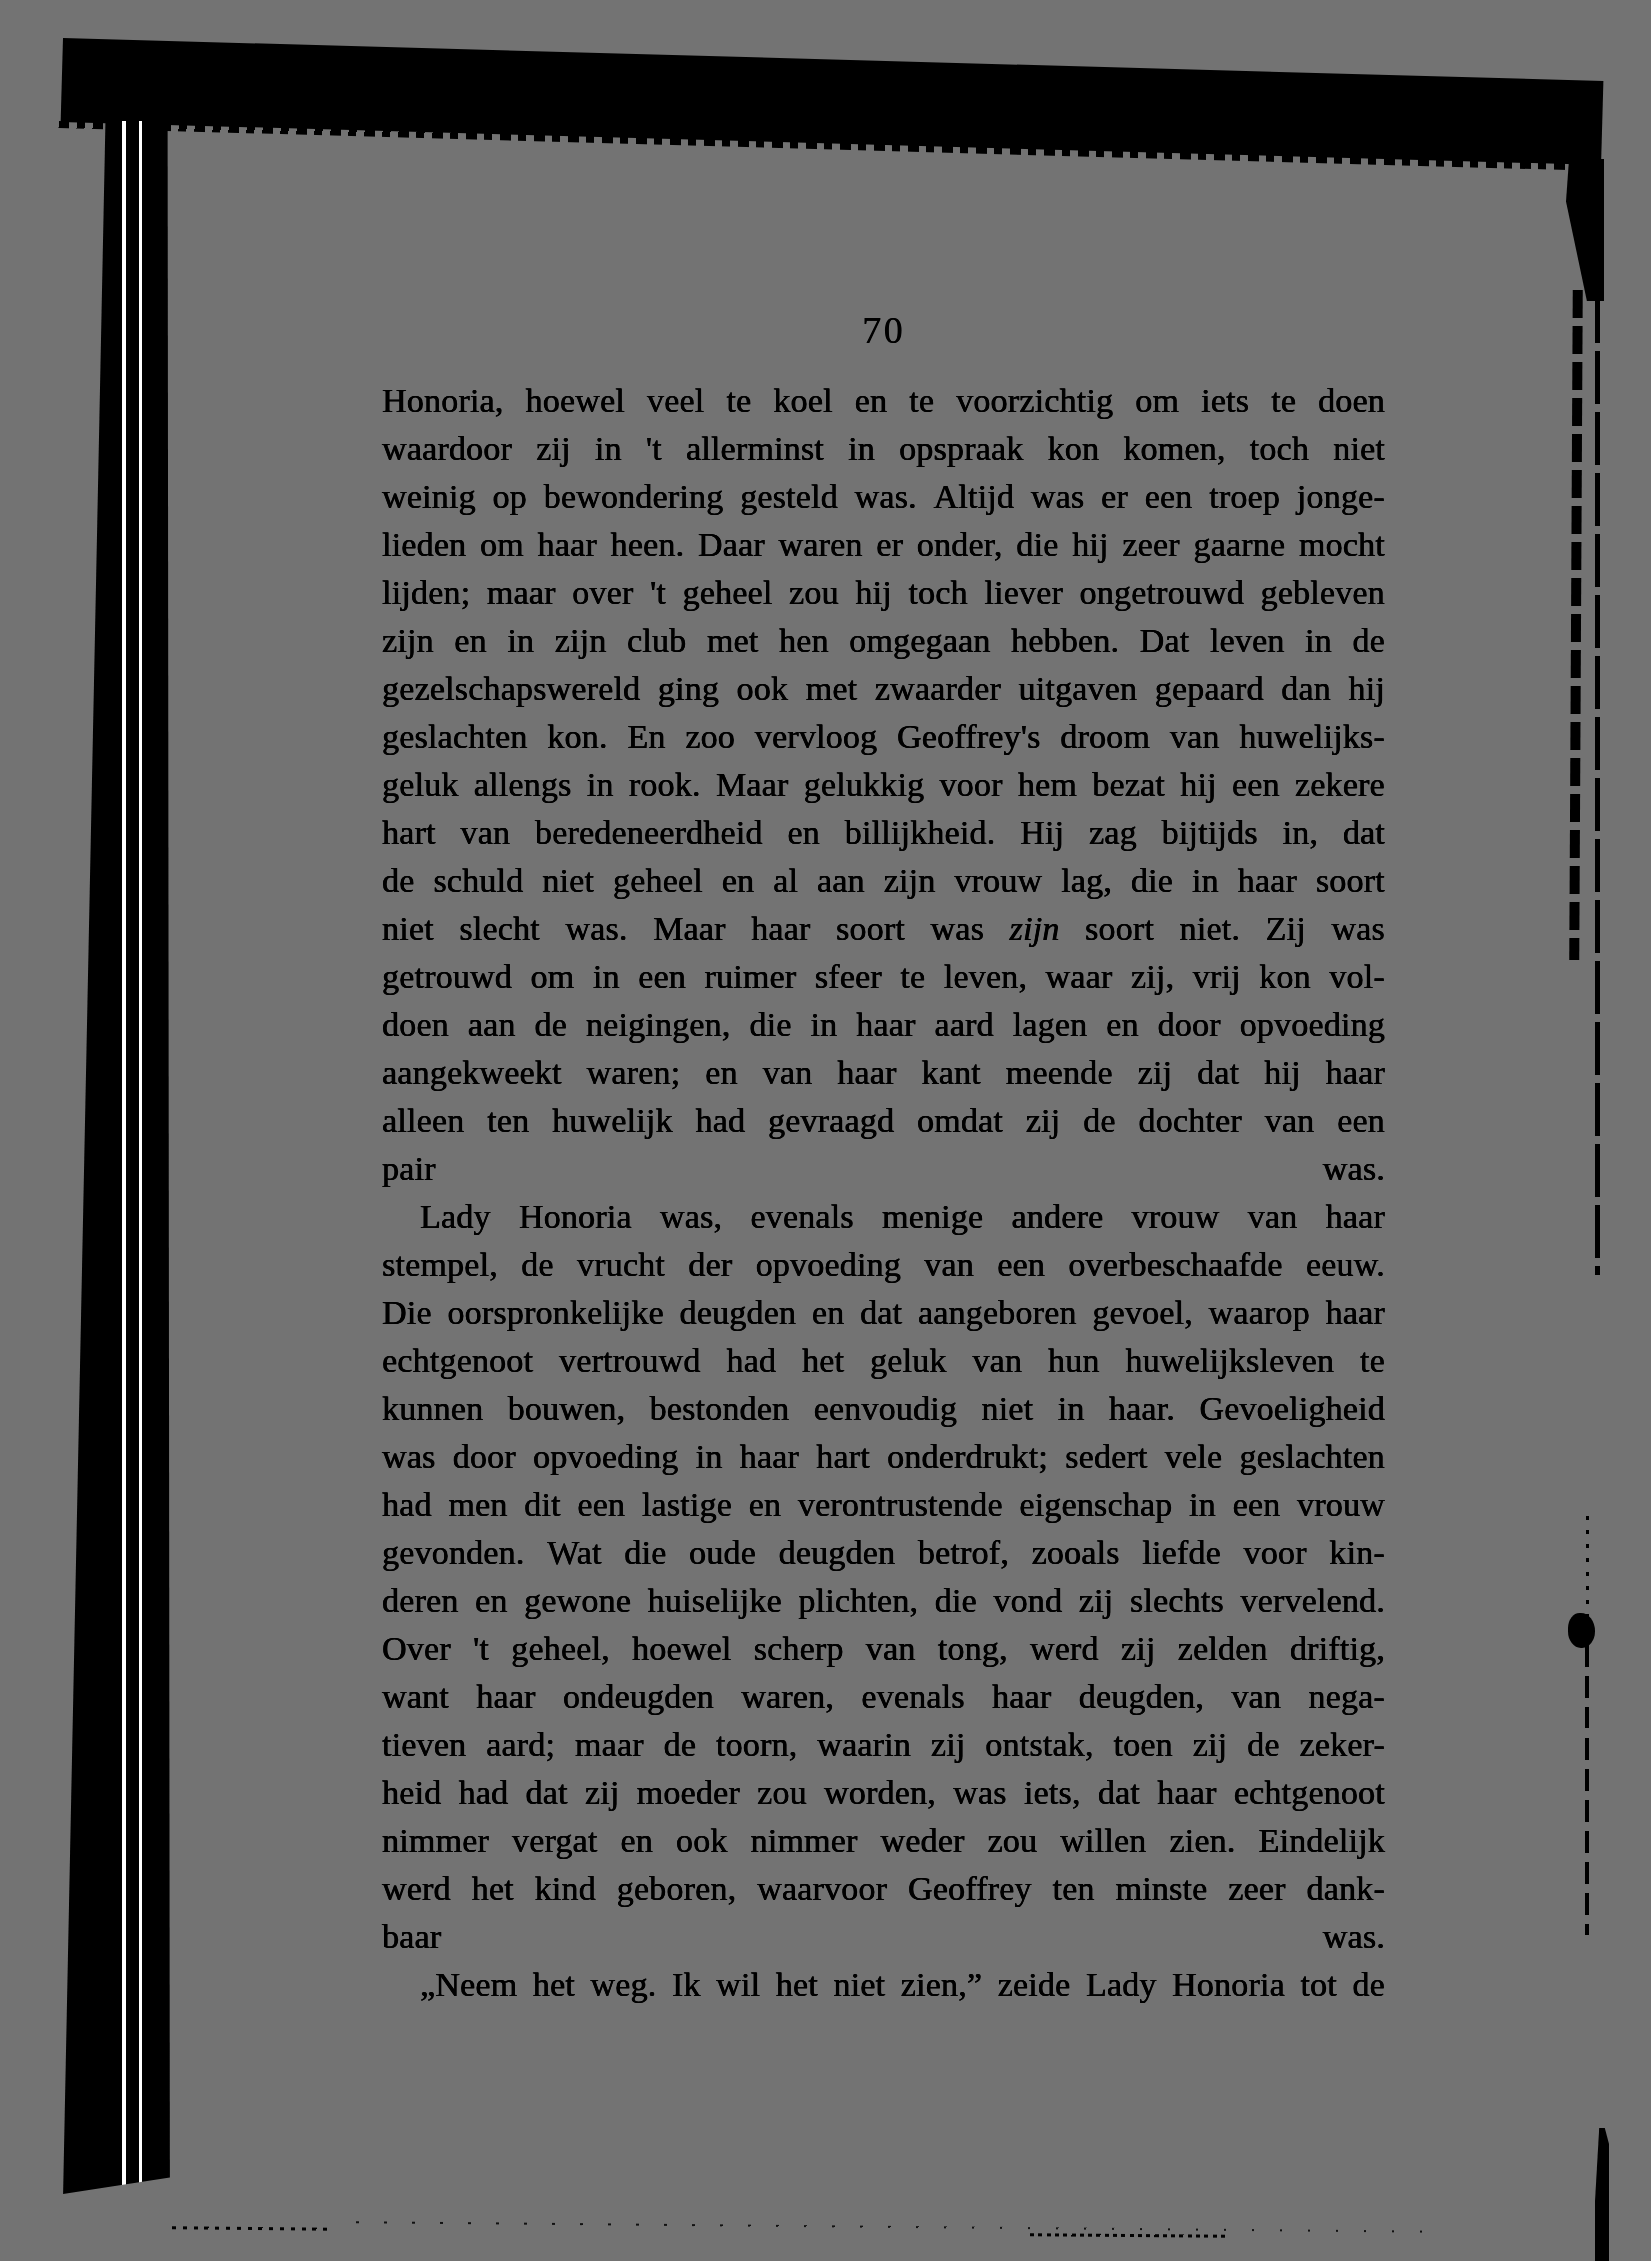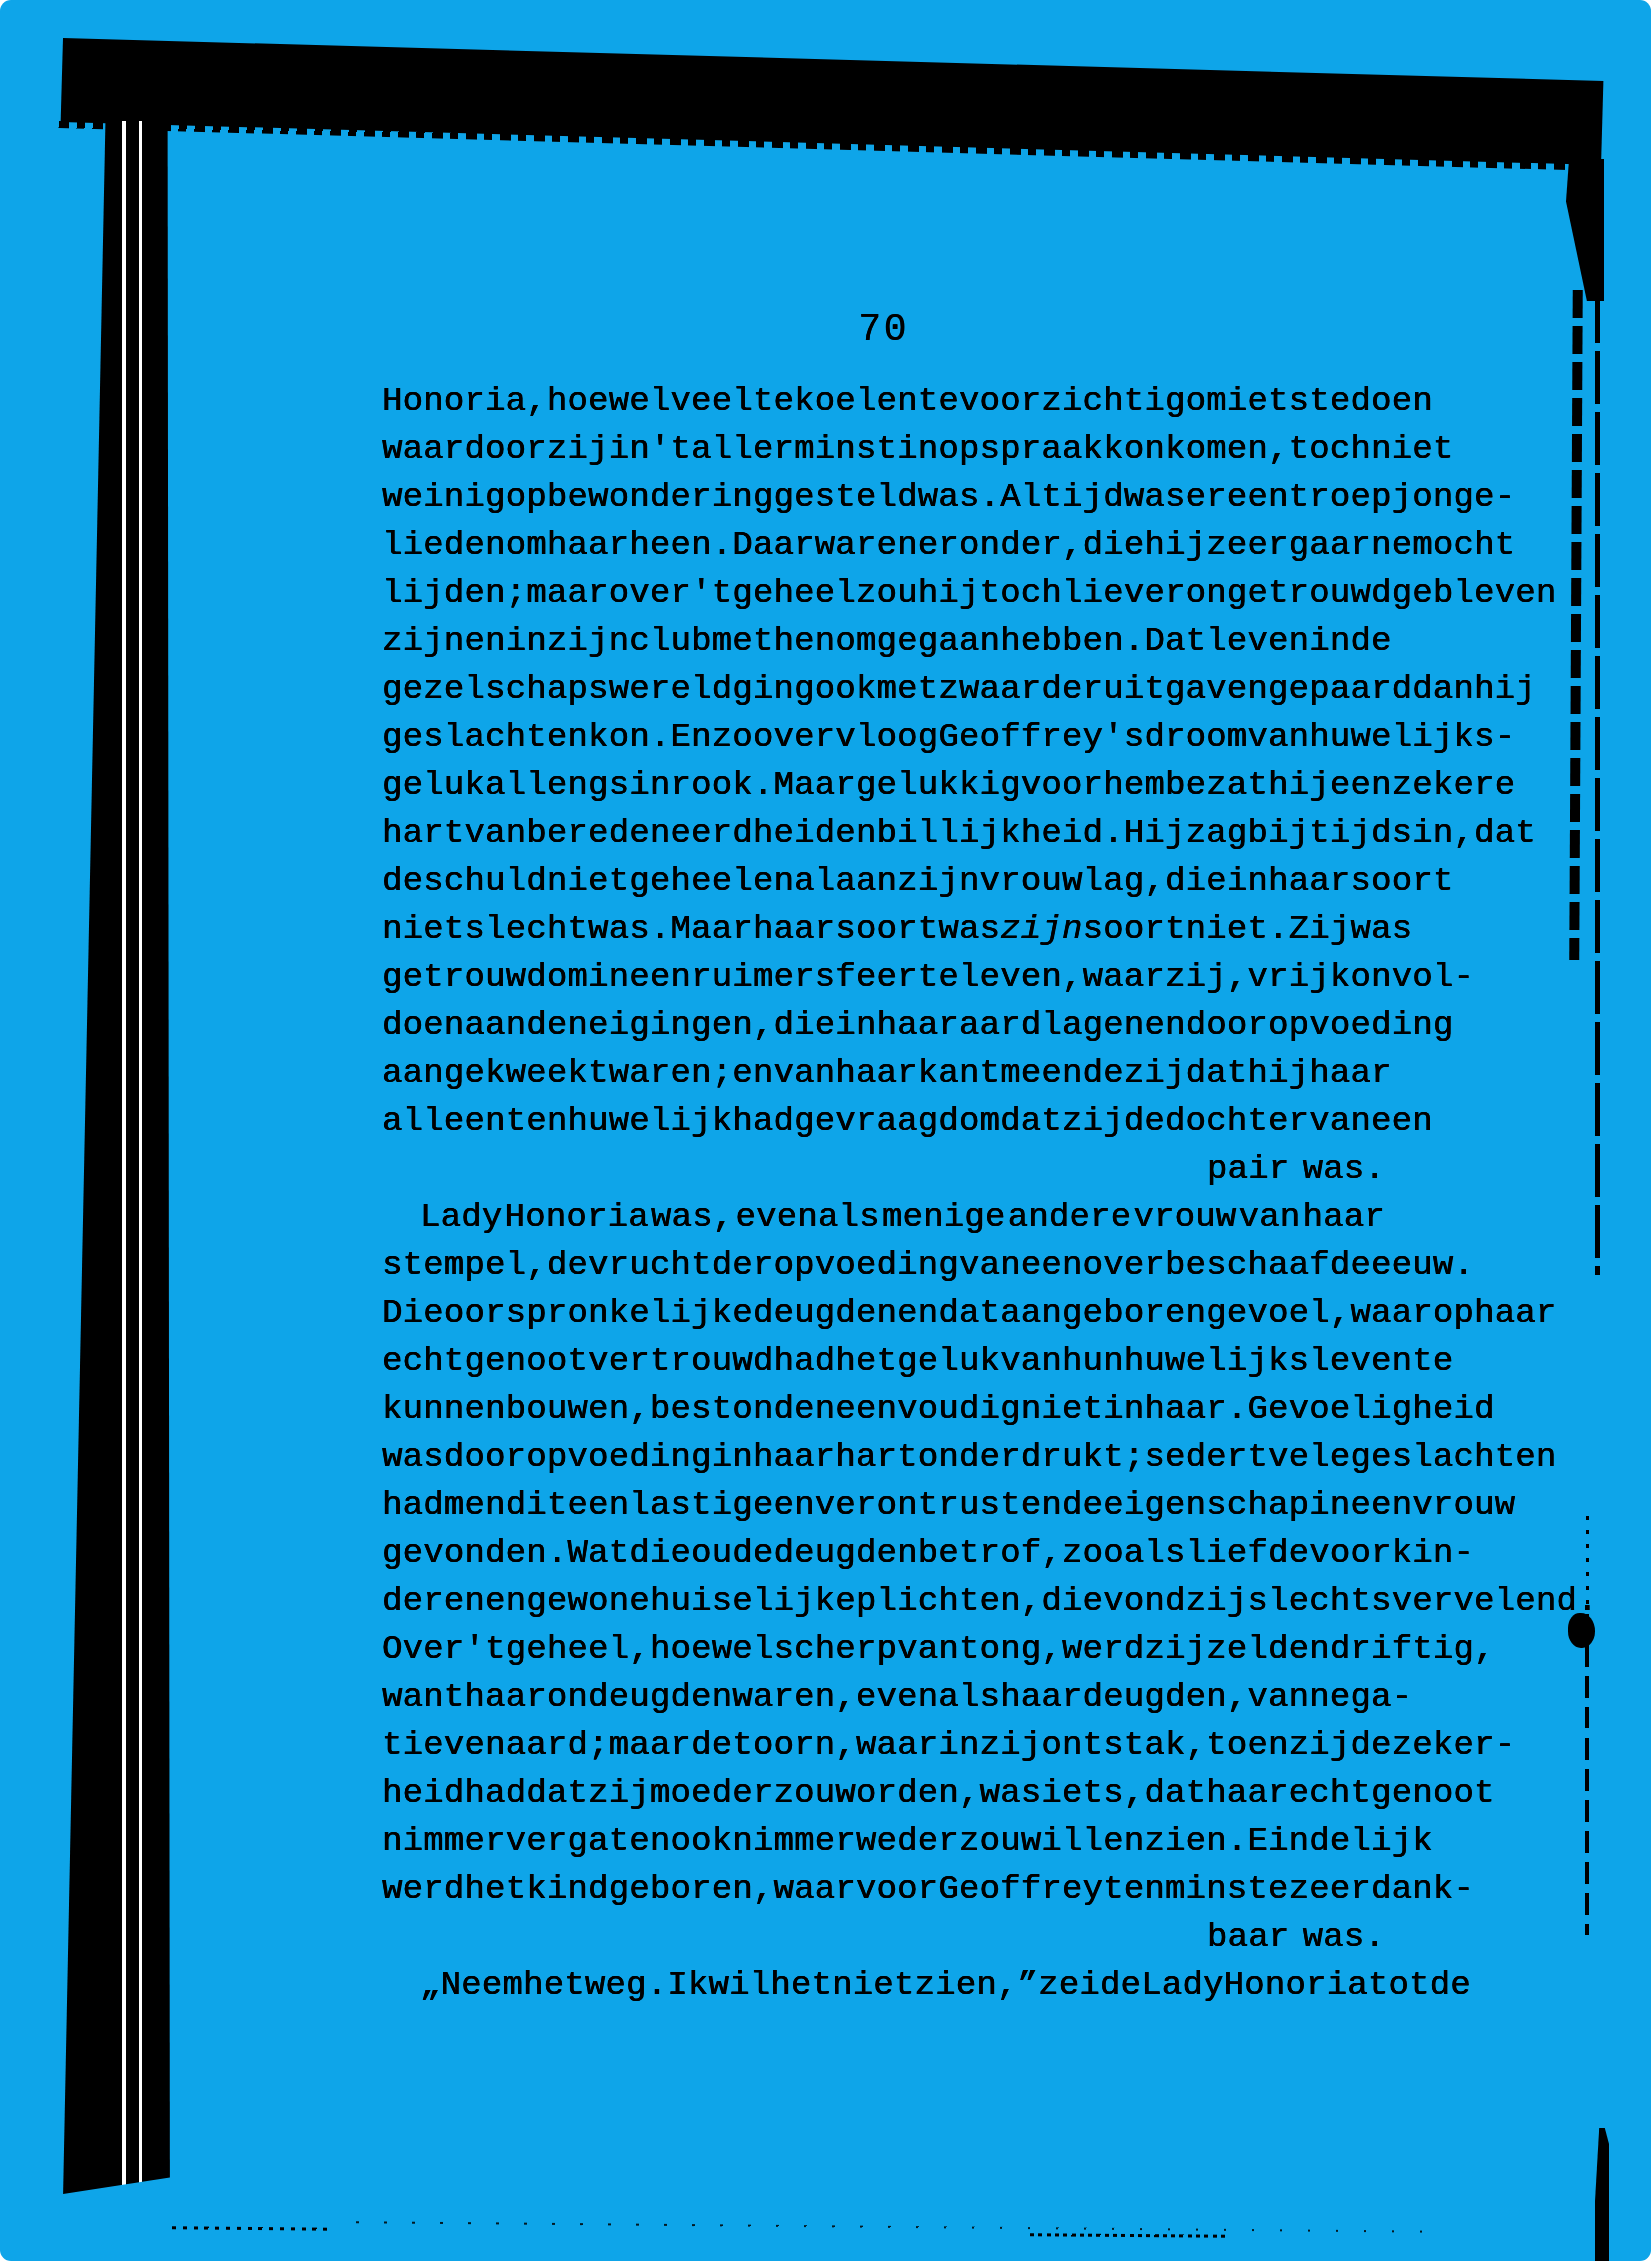--- a/index.html
+++ b/index.html
@@ -1,18 +1,18 @@
 <!DOCTYPE html>
 <html style="font-size:13.2px"><head>
 <meta charset="utf-8">
 <style>
   html,body{margin:0;padding:0;background:#fff;}
   .page{
-    position:relative;width:1651px;height:2261px;background:#0ea5e9;overflow:hidden;
-    font-family:Liberation Mono, monospace;color:#000;border-radius:11px;
+    position:relative;width:1651px;height:2261px;background:#737373;overflow:hidden;
+    font-family:Liberation Serif, serif;color:#000;
   }
   
   .topbar{
     position:absolute;left:63px;top:38px;width:1541px;height:84px;background:#000;
     transform:rotate(1.6deg);transform-origin:0 0;
   }
   .topbar-fray{
     position:absolute;left:-1.7px;right:-1.7px;bottom:-5.8px;height:6.6px;
     background:repeating-linear-gradient(90deg,#000 0 10.8px,transparent 10.8px 18px,#000 18px 26px,transparent 26px 34px);
   }
@@ -73,21 +73,21 @@
     position:absolute;left:382px;top:308px;width:1003px;text-align:center;
     font-size:38px;letter-spacing:2.5px;
     text-shadow:0.4px 0 0 #000;
   }
   .bodytext{
     position:absolute;left:382px;top:377px;width:1003px;
     font-size:34px;line-height:48px;letter-spacing:0.2px;
     text-shadow:0.4px 0 0 #000,-0.2px 0 0 #000;
   }
   .line{display:flex;justify-content:space-between;align-items:baseline;height:48px;white-space:pre;}
-  .line.nojust{justify-content:flex-end;gap:13.2px;}
+  .line.nojust{justify-content:space-between;gap:13.2px;}
   .line.indent{padding-left:38px;}
   .em{font-style:italic;}
 </style>
 </head>
 <body>
 
 <div class="page">
 
   <div class="topbar">
     <div class="topbar-fray"></div>

